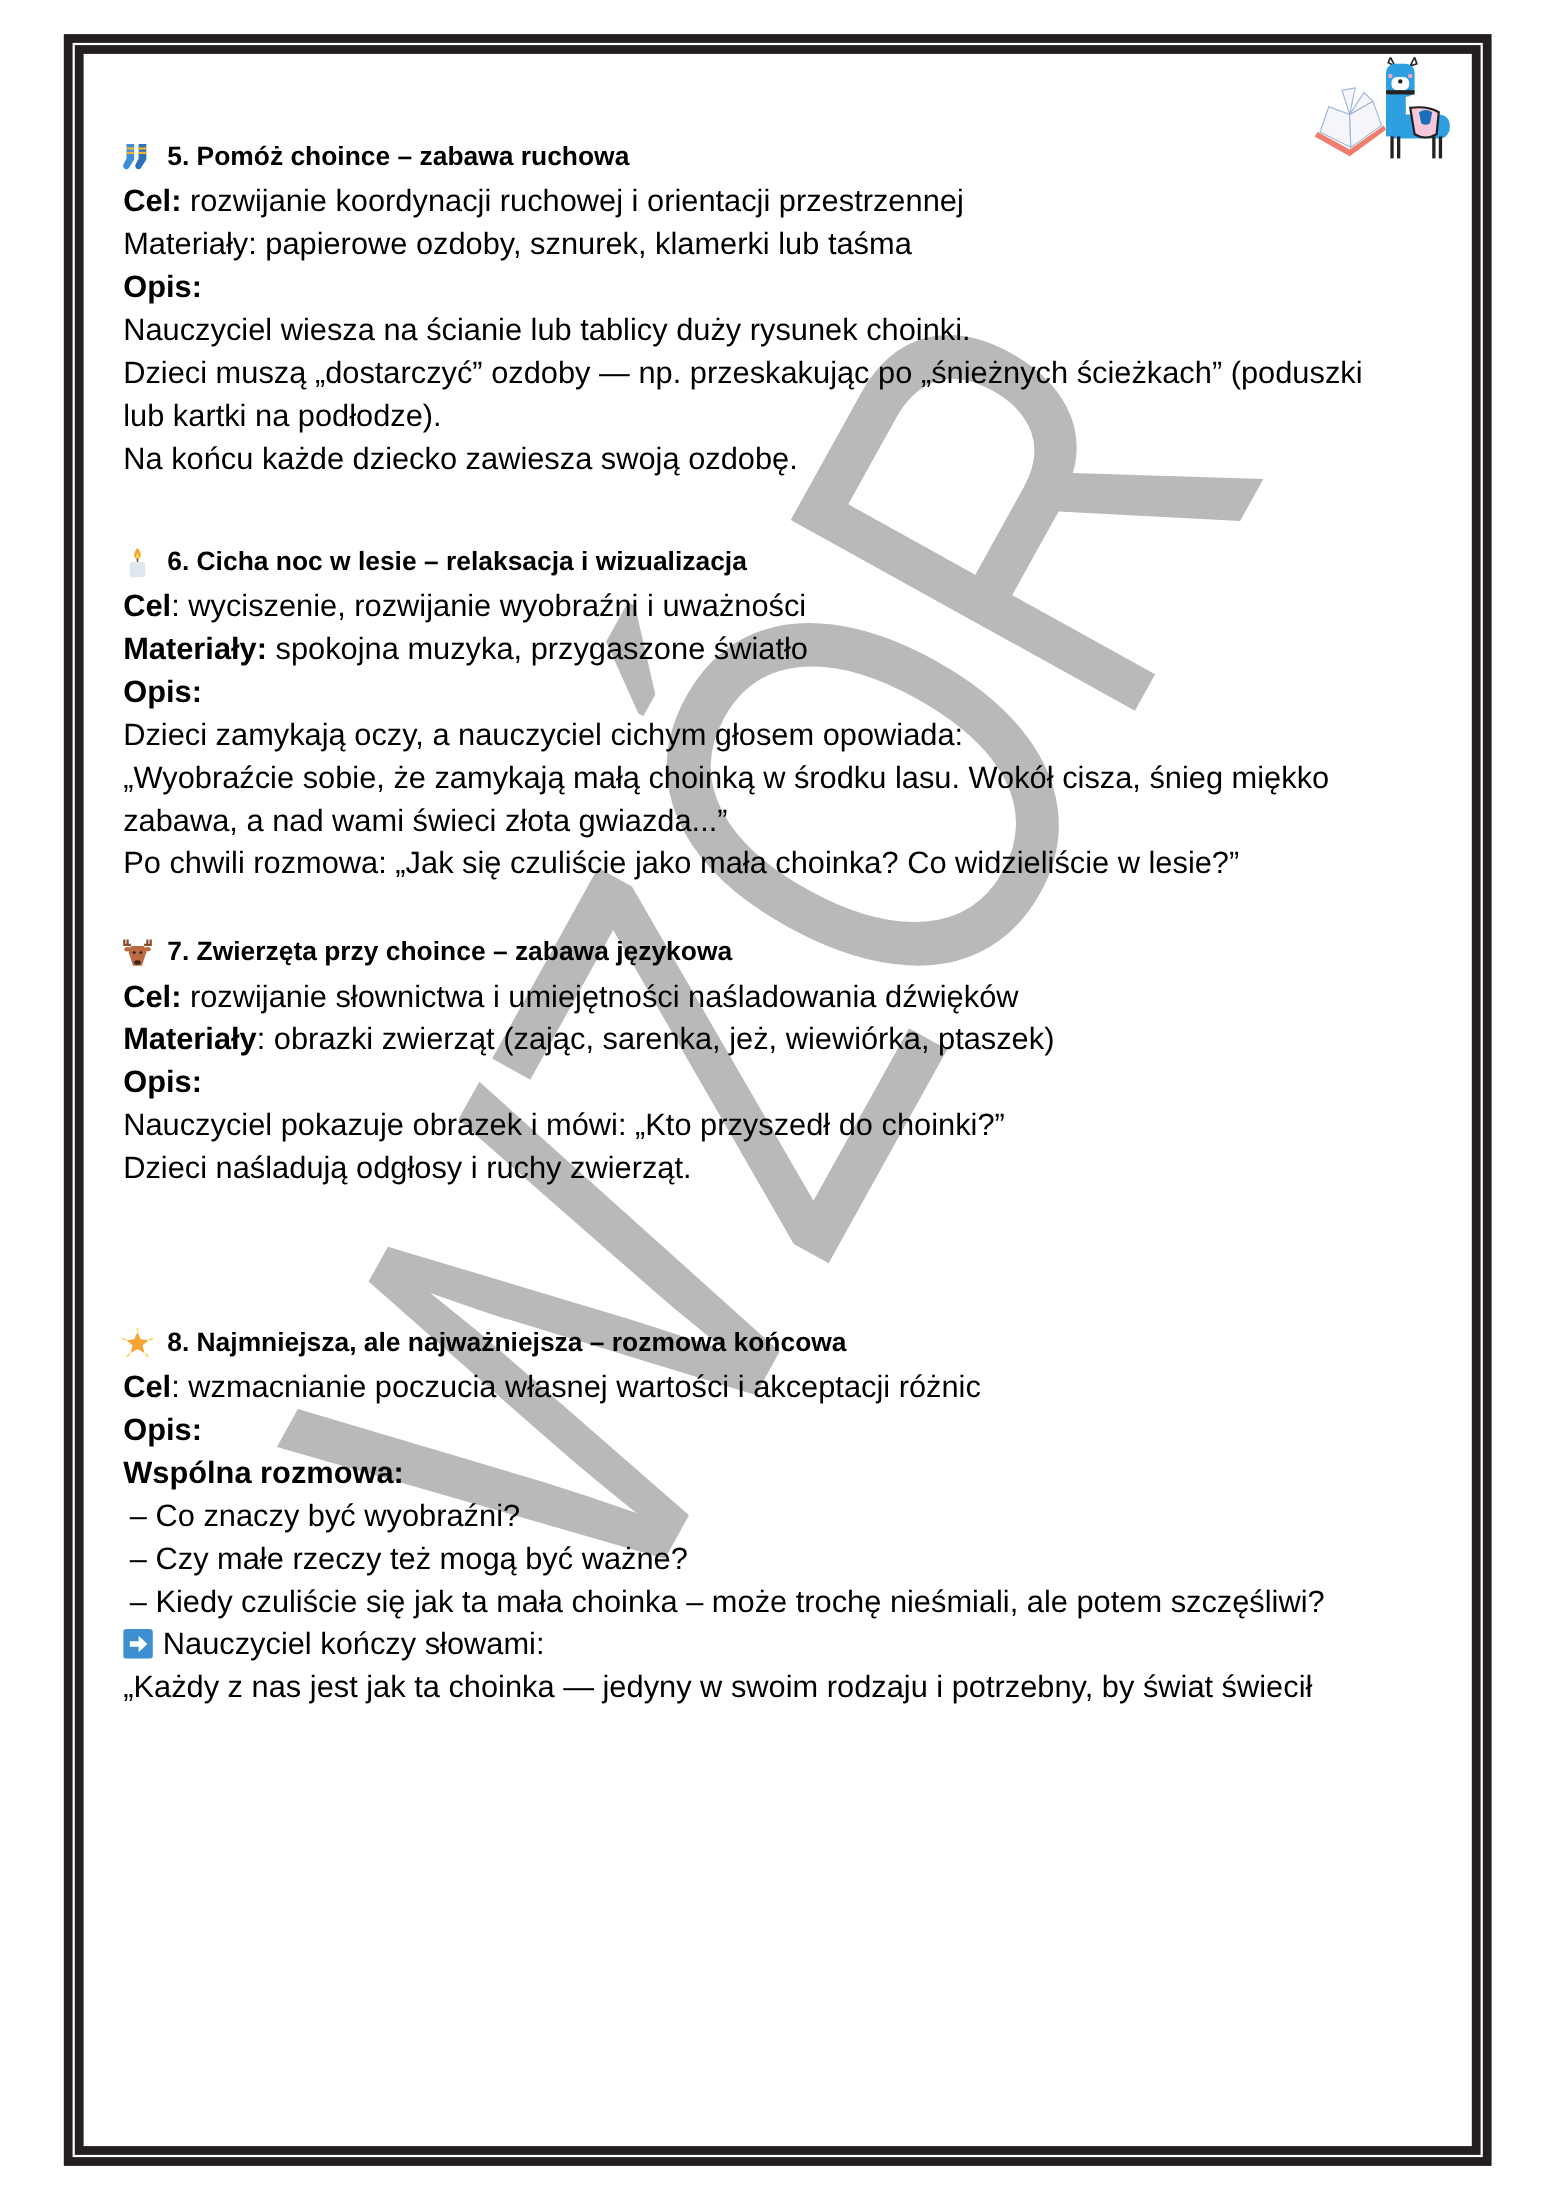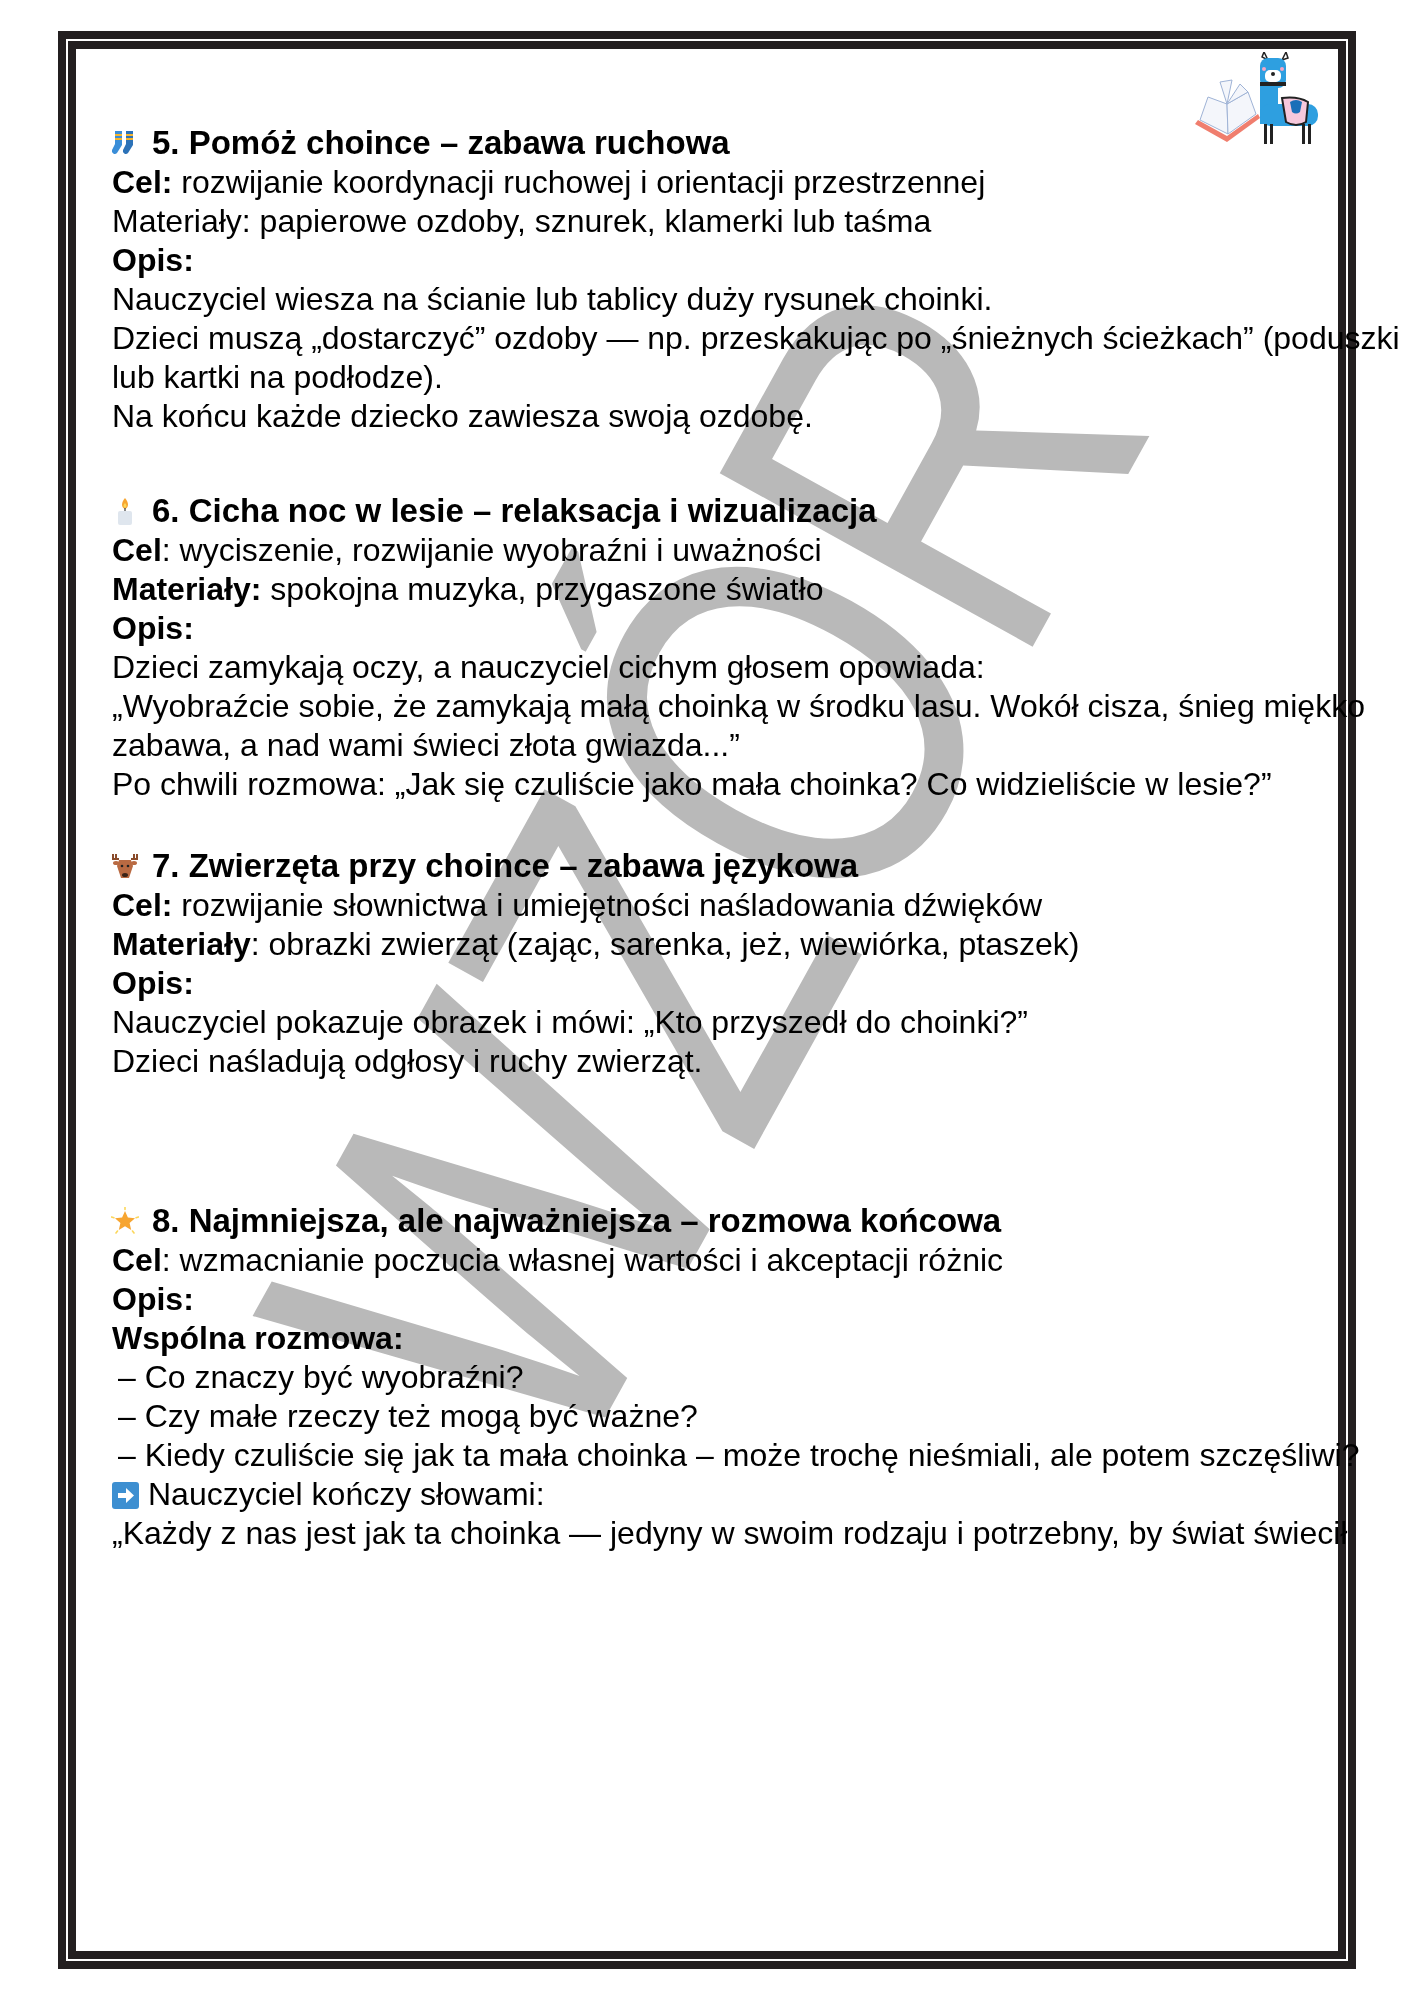--- a/index.html
+++ b/index.html
@@ -2,23 +2,23 @@
 <html><head>
 <meta charset="utf-8">
 <style>
   html, body { margin:0; padding:0; background:#ffffff; }
   body { width:1414px; height:2000px; position:relative; overflow:hidden; font-family:"Liberation Sans", sans-serif; color:#000; }
   .frame-outer { position:absolute; left:58px; top:31px; width:1298px; height:1938px; box-sizing:border-box; border:8px solid #231f20; }
   .frame-inner { position:absolute; left:68px; top:41px; width:1278px; height:1918px; box-sizing:border-box; border:8px solid #231f20; }
   .watermark { position:absolute; left:703px; top:870px; width:0; height:0; z-index:1; }
   .watermark span { position:absolute; left:0; top:0; transform:translate(-50%,-50%) rotate(-61deg) scaleX(0.78); transform-origin:center; font-family:"Liberation Sans", sans-serif; font-size:520px; line-height:1; color:#b9b9b9; white-space:nowrap; letter-spacing:-6px; }
   .section { position:absolute; left:112px; width:1220px; z-index:2; }
-  .heading { height:41px; line-height:41px; font-size:33px; font-weight:bold; white-space:nowrap; position:relative; padding-left:41px; margin-left:-1px; }
+  .heading { height:41px; line-height:41px; font-size:24px; font-weight:bold; white-space:nowrap; position:relative; padding-left:41px; margin-left:-1px; }
   .heading .hicon { position:absolute; left:0; top:7px; width:28px; height:28px; }
-  .line { font-size:32px; line-height:39px; white-space:nowrap; }
+  .line { font-size:28px; line-height:39px; white-space:nowrap; }
   .line b { font-weight:bold; }
   .indent { padding-left:6px; }
   .icon-inline { display:inline-block; width:27px; height:27px; vertical-align:-4px; margin-right:9px; }
   .icon-tail { display:inline-block; width:26px; height:26px; vertical-align:-2px; margin-left:8px; }
   .decor { position:absolute; left:1192px; top:52px; width:130px; height:95px; z-index:2; }
 </style>
 </head>
 <body>
 
 <div class="frame-outer"></div>

